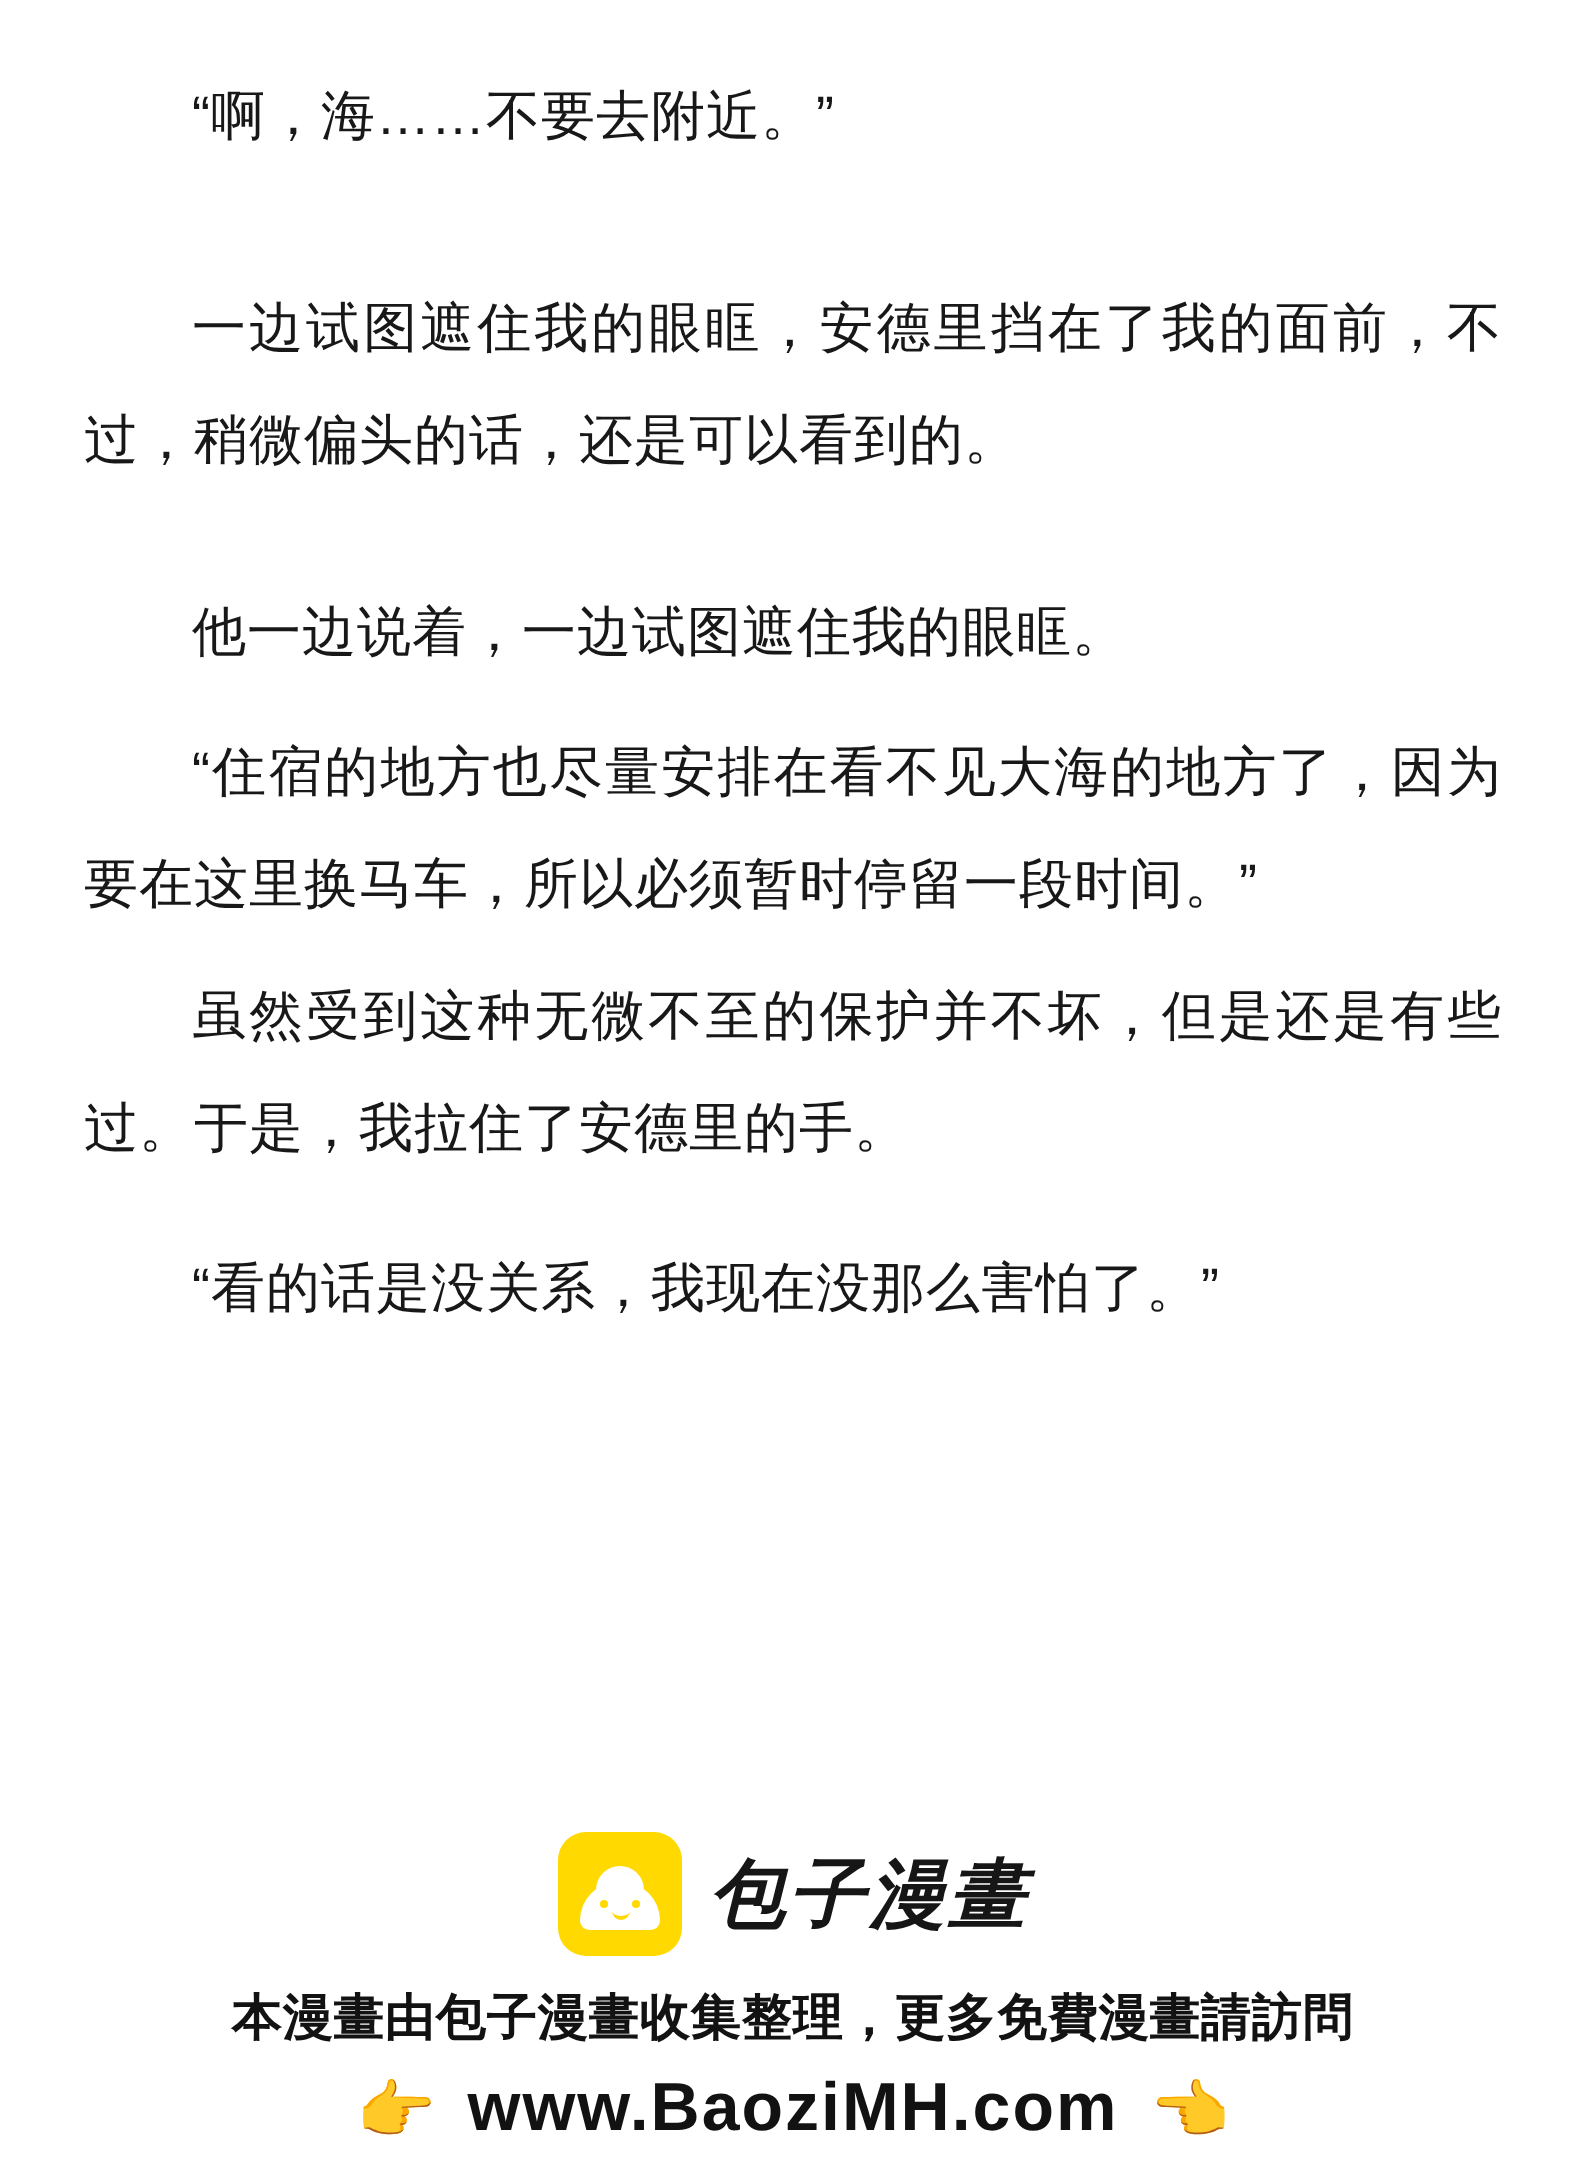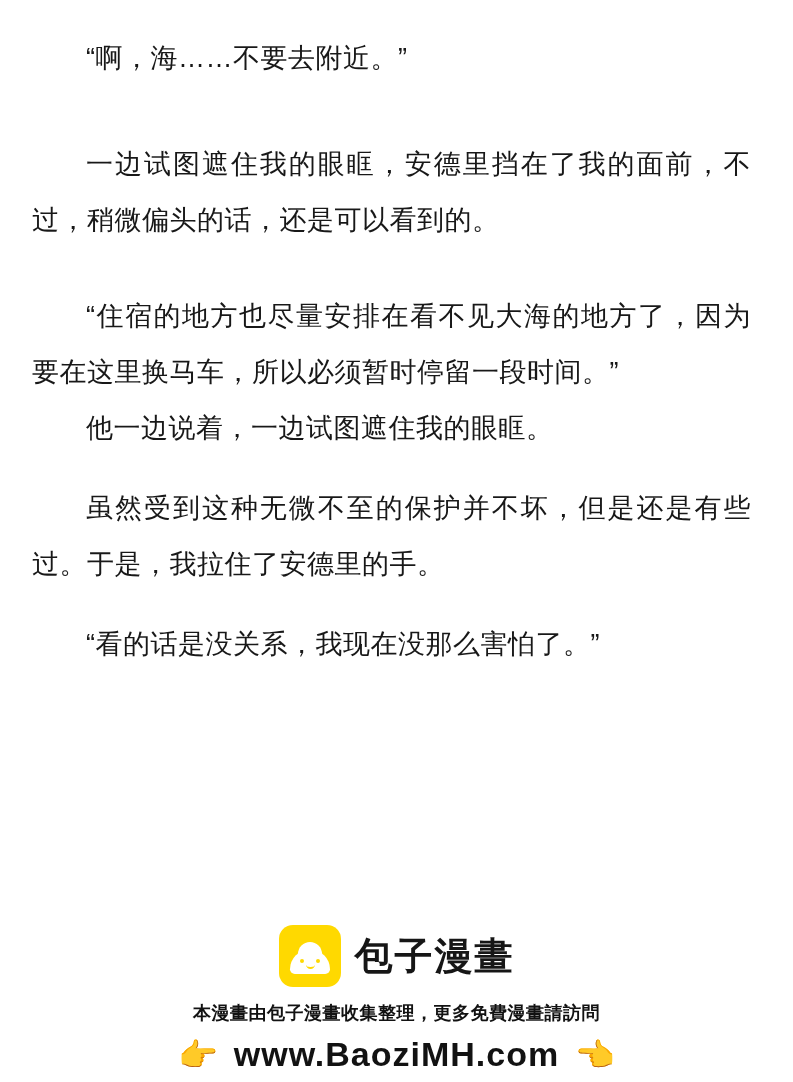--- a/index.html
+++ b/index.html
@@ -21,21 +21,21 @@
     box-sizing: border-box;
     padding: 0;
     position: relative;
   }
   .top-rule {
     width: 100%;
     height: 4px;
     background: #ffffff;
   }
   .content {
-    padding: 0 42px 0 32px;
+    padding: 0 42px 0 42px;
   }
   .para {
     font-size: 27px;
     line-height: 56px;
     letter-spacing: 0.5px;
     color: #181818;
     margin: 0 0 14px 0;
     text-align: justify;
     word-break: break-all;
     font-family: "Liberation Sans", sans-serif;
@@ -56,20 +56,21 @@
     right: 0;
     bottom: 8px;
     text-align: center;
   }
   .brand-row {
     display: flex;
     align-items: center;
     justify-content: center;
     gap: 14px;
     margin-bottom: 14px;
+    font-style: italic;
   }
   .bun-logo {
     width: 62px;
     height: 62px;
     border-radius: 14px;
     background: #ffd900;
     position: relative;
     display: inline-block;
   }
   .bun-logo .bun-body {
@@ -110,21 +111,21 @@
     border-radius: 0 0 9px 9px;
   }
   .brand-name {
     font-size: 38px;
     font-weight: bold;
     letter-spacing: 2px;
     color: #161616;
     font-family: "Liberation Sans", sans-serif;
   }
   .footer-note {
-    font-size: 18px;
+    font-size: 25px;
     font-weight: bold;
     color: #121212;
     letter-spacing: 0.5px;
     margin-bottom: 10px;
     font-family: "Liberation Sans", sans-serif;
   }
   .url-row {
     display: flex;
     align-items: center;
     justify-content: center;
@@ -154,22 +155,22 @@
     <div class="spacer-md"></div>
 
     <p class="para indent">“啊，海……不要去附近。”</p>
     <div class="spacer-sm"></div>
 
     <div class="spacer-md"></div>
 
     <p class="para indent">一边试图遮住我的眼眶，安德里挡在了我的面前，不过，稍微偏头的话，还是可以看到的。</p>
     <div class="spacer-md"></div>
 
+    <p class="para indent">他一边说着，一边试图遮住我的眼眶。</p>
     <p class="para indent tight">“住宿的地方也尽量安排在看不见大海的地方了，因为要在这里换马车，所以必须暂时停留一段时间。”</p>
-    <p class="para indent">他一边说着，一边试图遮住我的眼眶。</p>
     <div class="spacer-sm"></div>
 
     <p class="para indent">虽然受到这种无微不至的保护并不坏，但是还是有些过。于是，我拉住了安德里的手。</p>
     <div class="spacer-sm"></div>
 
     <p class="para indent">“看的话是没关系，我现在没那么害怕了。”</p>
     <div class="spacer-sm"></div>
 
   </div>
 

